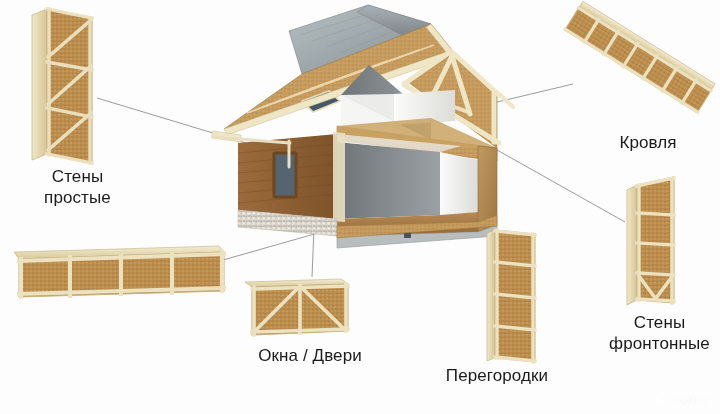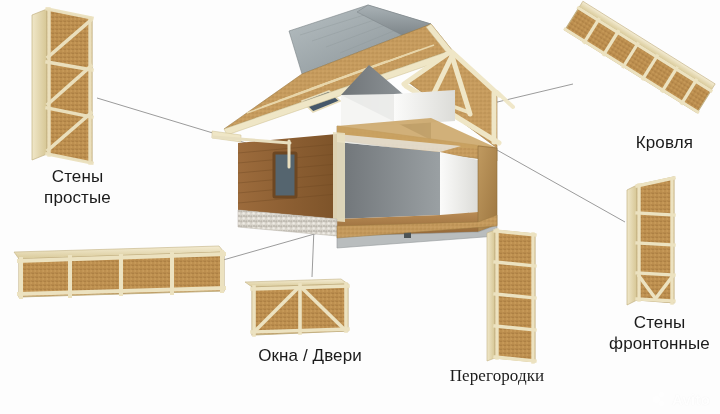--- a/index.html
+++ b/index.html
@@ -296,26 +296,26 @@
         <line x1="637" y1="273" x2="674" y2="275"></line>
         <line x1="639" y1="276" x2="655" y2="298"></line>
         <line x1="672" y1="277" x2="656" y2="298"></line>
       </g>
     </g>
   </svg>
 
   <div class="label" style="left:30px;top:166px;width:95px;">Стены
 простые</div>
 
-  <div class="label" style="left:603px;top:132px;width:90px;text-align:right;">Кровля</div>
+  <div class="label" style="left:603px;top:132px;width:90px;">Кровля</div>
 
 
   <div class="label" style="left:240px;top:345px;width:140px;">Окна / Двери</div>
 
-  <div class="label" style="left:427px;top:365px;width:140px;font-family:Liberation Serif, serif;">Перегородки</div>
+  <div class="label" style="left:427px;top:365px;width:140px;">Перегородки</div>
 
   <div class="label" style="left:597px;top:312px;width:125px;">Стены
 фронтонные</div>
 
   <div class="wm">
     <span class="wm-mark">
       <i></i>
         <i></i>
         <i></i>
     </span>

